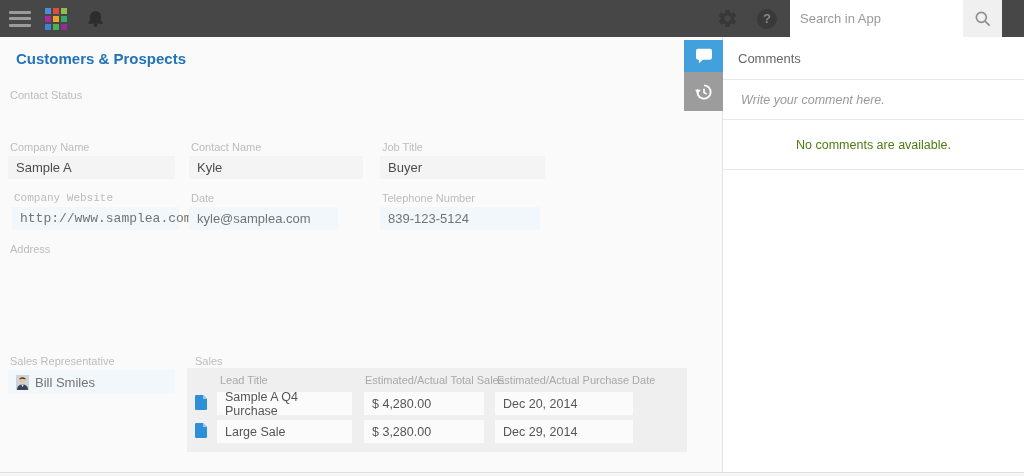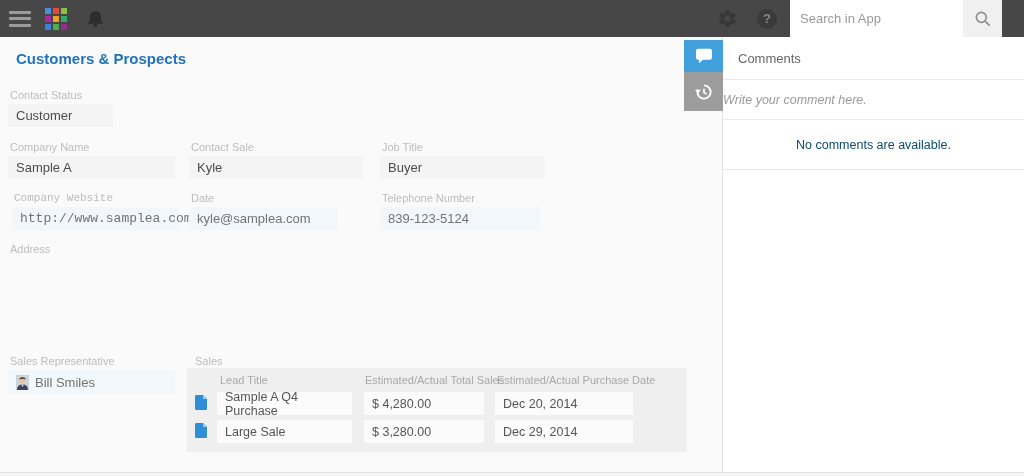--- a/index.html
+++ b/index.html
@@ -66,27 +66,27 @@
   
   .comments { position:relative; width:302px; height:439px; background:#ffffff;
               border-left:1px solid #e2e2e2; }
   .side-tab { position:absolute; left:-39px; width:39px; display:flex;
               align-items:center; justify-content:center; cursor:pointer; }
   .tab-comments { top:3px; height:32px; background:#42a0dc; }
   .tab-history { top:35px; height:39px; background:#9c9c9c; }
   .cmt-header { height:43px; padding:14px 0 0 15px; font-size:13px; color:#666;
                 border-bottom:1px solid #e8e8e8; }
   .cmt-inputrow { height:40px; border-bottom:1px solid #e8e8e8; display:flex;
-                  align-items:center; padding-left:0; }
+                  align-items:center; padding-left:18px; }
   .cmt-input { border:none; outline:none; width:260px; font-size:12.5px;
                font-style:italic; color:#555; background:transparent;
                font-family:"Liberation Sans", sans-serif; }
   .cmt-input::placeholder { color:#9a9a9a; font-style:italic; }
   .cmt-empty { height:50px; border-bottom:1px solid #e8e8e8; display:flex;
-               align-items:center; justify-content:center; font-size:12.5px; color:#0c4a6e; }
+               align-items:center; justify-content:center; font-size:12.5px; color:#4d7c0f; }
 
   .bottom-line { position:absolute; left:0; top:472px; width:1024px; height:1px;
                  background:#e0e0e0; }
   .bottom-strip { position:absolute; left:0; top:473px; width:1024px; height:3px;
                   background:#f6f6f6; }
 </style>
 </head>
 <body>
 
 <div class="page">
@@ -132,30 +132,29 @@
     </button>
   </div>
 
   <div class="main">
 
     <div class="content">
       <div class="page-title">Customers &amp; Prospects</div>
 
       <div class="fld" style="left:8px; top:52px;">
         <div class="fld-label" style="margin-left:2px;">Contact Status</div>
-        <div class="fld-box" style="width:105px;">Customer</div>
       </div>
 
       <div class="fld" style="left:8px; top:104px;">
         <div class="fld-label" style="margin-left:2px;">Company Name</div>
         <div class="fld-box" style="width:167px;">Sample A</div>
       </div>
 
       <div class="fld" style="left:189px; top:104px;">
-        <div class="fld-label" style="margin-left:2px;">Contact Sale</div>
+        <div class="fld-label" style="margin-left:2px;">Contact Name</div>
         <div class="fld-box" style="width:174px;">Kyle</div>
       </div>
 
       <div class="fld" style="left:380px; top:104px;">
         <div class="fld-label" style="margin-left:2px;">Job Title</div>
         <div class="fld-box" style="width:165px;">Buyer</div>
       </div>
 
       <div class="fld" style="left:12px; top:155px;font-family:Liberation Mono, monospace;">
         <div class="fld-label" style="margin-left:2px;">Company Website</div>

